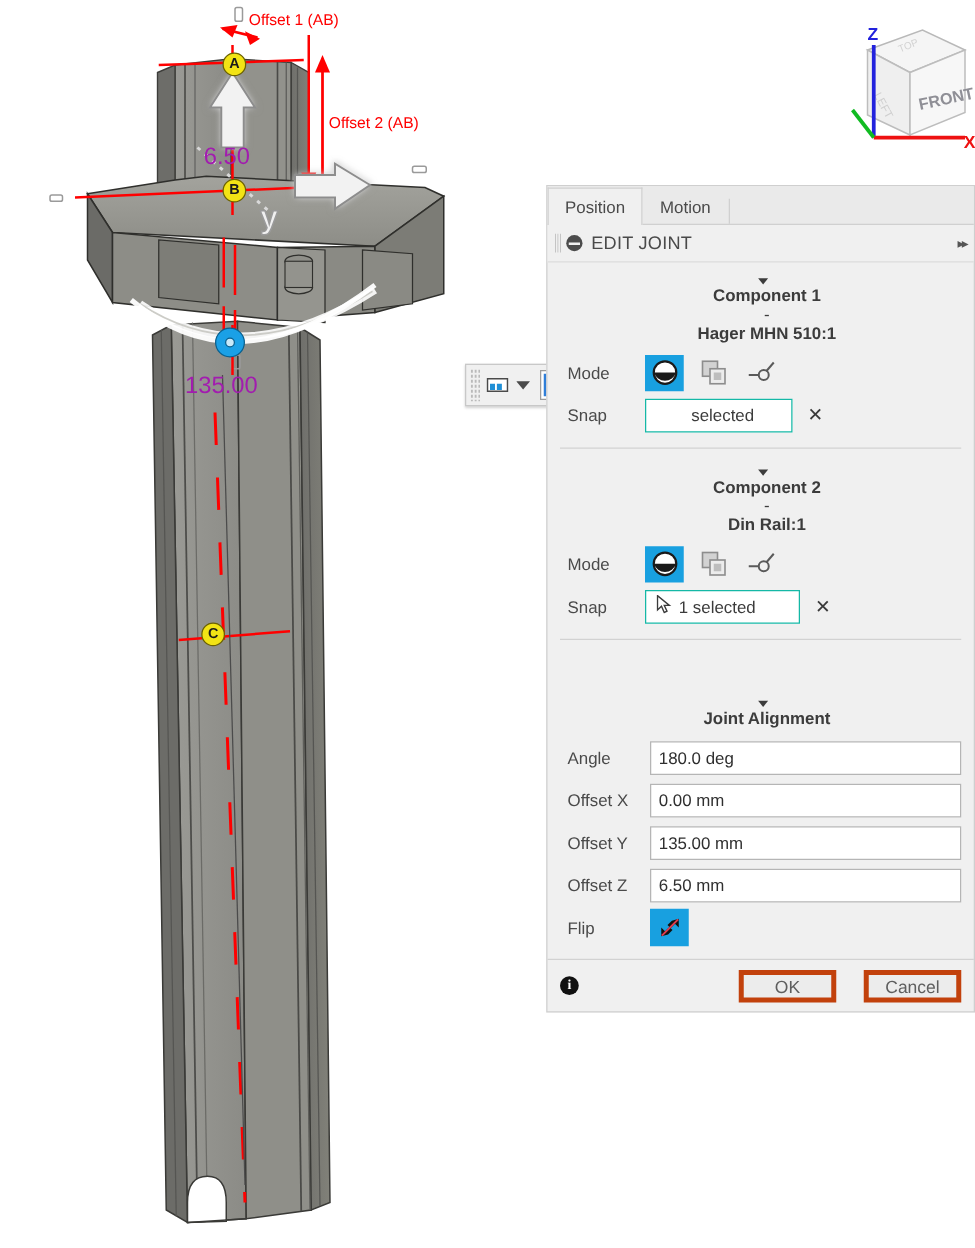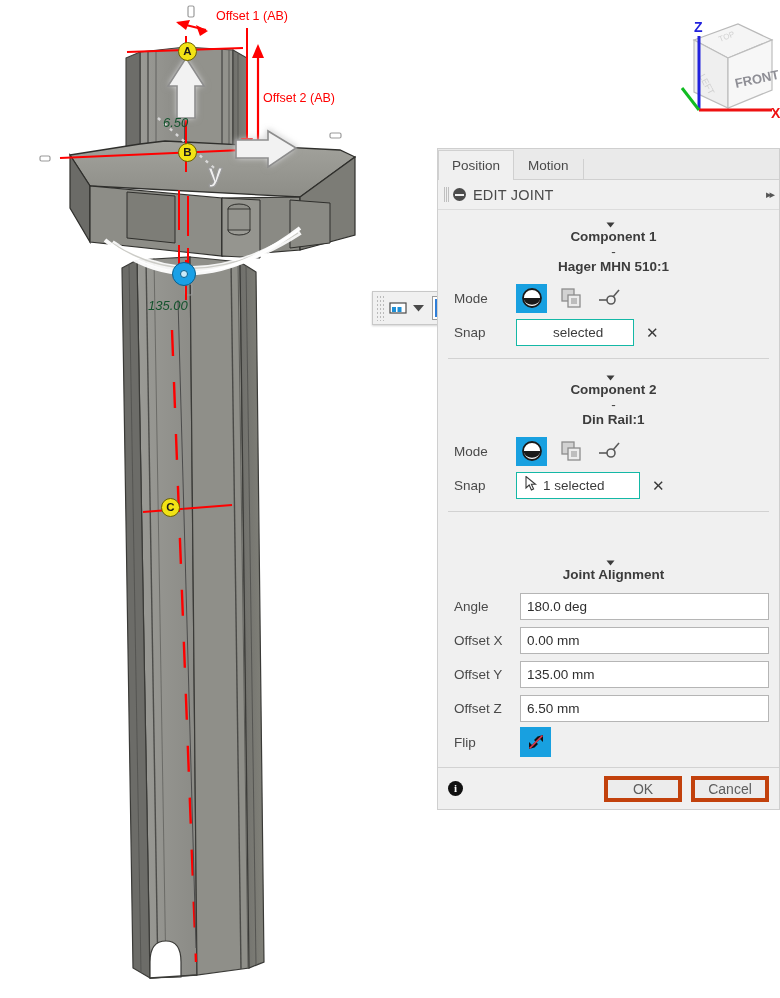--- a/index.html
+++ b/index.html
@@ -13,21 +13,21 @@
   #stage{position:absolute;left:0;top:0;width:780px;height:998px;}
 
   
   #viewport{position:absolute;left:0;top:0;width:780px;height:998px;background:#ffffff;}
 
   
   #viewcube{position:absolute;left:676px;top:6px;width:104px;height:120px;}
 
   
   .annot{position:absolute;color:#ff0000;font-size:12.5px;font-family:"Liberation Sans",sans-serif;white-space:nowrap;}
-  .dimtext{position:absolute;color:#14532d;font-size:13px;font-family:"Liberation Sans",sans-serif;white-space:nowrap;font-style:italic;}
+  .dimtext{position:absolute;color:#a21caf;font-size:19px;font-family:"Liberation Sans",sans-serif;white-space:nowrap;}
   .marker{position:absolute;width:17px;height:17px;border-radius:50%;background:#f2e315;border:1.3px solid #6b6100;
           color:#1a1a1a;font-size:11.5px;font-weight:bold;line-height:16px;text-align:center;font-family:"Liberation Sans",sans-serif;}
   .jointorigin{position:absolute;width:22px;height:22px;border-radius:50%;background:#1aa0e6;border:1.6px solid #0a5f8d;}
   .jointorigin:after{content:"";position:absolute;left:7px;top:7px;width:6px;height:6px;border-radius:50%;
           background:#c9e9f9;border:1px solid #0a5f8d;}
 
   
   #floatinput{
     position:absolute;left:372px;top:291px;height:34px;
     background:#f0f0f0;border:1px solid #c8c8c8;
@@ -102,21 +102,21 @@
     display:flex;align-items:center;padding:0 6px;box-sizing:border-box;font-size:13.5px;color:#2f2f2f;
   }
   .flipbtn{width:31px;height:30px;background:#18a0e0;display:flex;align-items:center;justify-content:center;}
 
   #panel-foot{display:flex;align-items:center;height:41px;border-top:1px solid #d2d2d2;padding:0 10px;margin-top:6px;}
   .infoico{width:15px;height:15px;border-radius:50%;background:#111;color:#fff;font-size:11px;font-weight:bold;
            text-align:center;line-height:15px;font-family:"Liberation Serif",serif;}
   .btn{height:26px;min-width:78px;background:#ececec;border:4px solid #c2410c;font-size:14px;color:#5e5e5e;
        display:flex;align-items:center;justify-content:center;box-sizing:border-box;}
   #btn-ok{margin-left:auto;}
-  #btn-cancel{margin-left:9px;}
+  #btn-cancel{margin-left:22px;}
 </style>
 </head>
 <body>
 
 <div id="stage">
 
   <div id="viewport">
     <svg width="780" height="998" viewBox="0 0 780 998">
       <defs>
         <linearGradient id="gMetalFace" x1="0" y1="0" x2="1" y2="0">
@@ -258,21 +258,21 @@
 
         <line x1="23" y1="104" x2="23" y2="30" stroke="#2222dd" stroke-width="3"></line>
         <line x1="23" y1="104" x2="96" y2="104" stroke="#ee1111" stroke-width="3"></line>
         <line x1="23" y1="104" x2="6" y2="82" stroke="#11bb22" stroke-width="3"></line>
         <text x="18" y="26" font-family="Liberation Sans, sans-serif" font-size="14" font-weight="bold" fill="#2222dd">Z</text>
         <text x="95" y="112" font-family="Liberation Sans, sans-serif" font-size="14" font-weight="bold" fill="#ee1111">X</text>
       </svg>
     </div>
 
     
-    <div class="annot" style="left:216px;top:9px;">Offset 1 (AB)</div>
+    <div class="annot" style="left:199px;top:9px;">Offset 1 (AB)</div>
     <div class="annot" style="left:263px;top:91px;">Offset 2 (AB)</div>
     <div class="dimtext" style="left:163px;top:115px;">6.50</div>
     <div class="dimtext" style="left:148px;top:298px;">135.00</div>
 
     <div class="marker" style="left:178px;top:42px;">A</div>
     <div class="marker" style="left:178px;top:143px;">B</div>
     <div class="marker" style="left:161px;top:498px;">C</div>
     <div class="jointorigin" style="left:172px;top:262px;"></div>
   </div>
 

